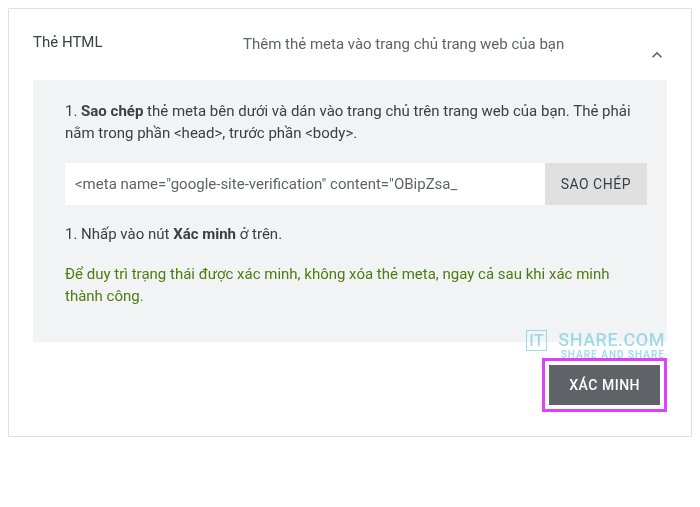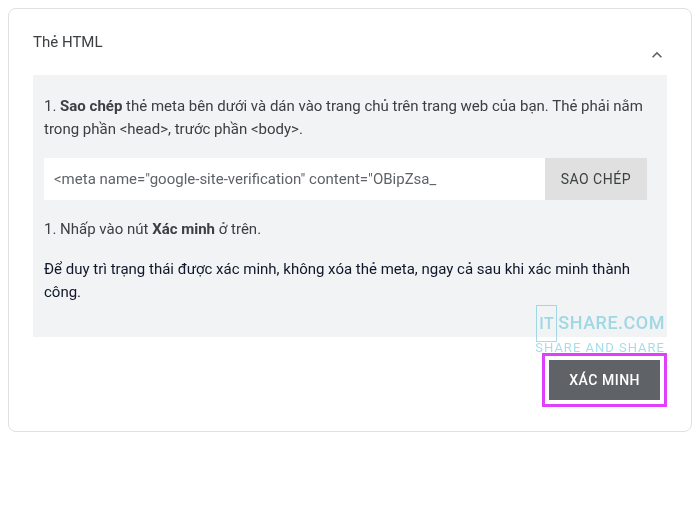--- a/index.html
+++ b/index.html
@@ -9,21 +9,21 @@
     }
     body {
       font-family: Roboto, Arial, sans-serif;
       background: #fff;
       padding: 8px;
       width: 700px;
       height: 507px;
     }
     .card {
       border: 1px solid #e0e0e0;
-      border-radius: 8px;
+      border-radius: 1px;
       padding: 24px;
       position: relative;
     }
     .header-row {
       display: flex;
       align-items: flex-start;
       margin-bottom: 24px;
     }
     .header-title {
       color: #3c4043;
@@ -44,21 +44,21 @@
       top: 36px;
       width: 20px;
       height: 20px;
       cursor: pointer;
     }
     .chevron svg {
       fill: #5f6368;
     }
     .content-box {
       background: #f1f3f4;
-      padding: 20px 20px 16px 11px;
+      padding: 20px 20px 16px 32px;
       margin-bottom: 16px;
     }
     .step1 {
       color: #3c4043;
       font-size: 15px;
       line-height: 1.5;
       margin-bottom: 18px;
     }
     .code-row {
       display: flex;
@@ -86,21 +86,21 @@
       letter-spacing: 0.5px;
       cursor: pointer;
       font-family: inherit;
     }
     .step2 {
       color: #3c4043;
       font-size: 15px;
       margin-bottom: 20px;
     }
     .maintain-text {
-      color: #0f172a;
+      color: #4d7c0f;
       font-size: 15px;
       line-height: 1.5;
       margin-bottom: 18px;
     }
     .details-link {
       color: #1a73e8;
       font-size: 15px;
       cursor: pointer;
       display: inline-block;
     }
@@ -115,28 +115,29 @@
       pointer-events: none;
     }
     .watermark .wm-top {
       font-size: 18px;
       letter-spacing: 0.5px;
       font-weight: 500;
     }
     .watermark .wm-box {
       border: 1.5px solid #5dc1d8;
       display: inline-block;
-      padding: 8px 2px;
-      margin-right: 1px;
+      padding: 0 2px;
+      margin-right: 11px;
       font-size: 16px;
     }
     .watermark .wm-sub {
-      font-size: 13px;
+      font-size: 10px;
       letter-spacing: 1px;
       margin-top: -2px;
+      font-weight: bold;
     }
     .footer-row {
       display: flex;
       justify-content: flex-end;
     }
     .verify-wrap {
       border: 3px solid #e040fb;
       padding: 4px;
       display: inline-block;
     }
@@ -151,20 +152,21 @@
       cursor: pointer;
       font-family: inherit;
     }
   </style>
 </head>
 <body>
 
 <div class="card">
   <div class="header-row">
     <div class="header-title">Thẻ HTML</div>
+    <div class="header-desc">Thêm thẻ meta vào trang chủ trang web của bạn</div>
     <div class="chevron">
       <svg viewBox="0 0 24 24">
           <path d="M7.41 15.41L12 10.83l4.59 4.58L18 14l-6-6-6 6z"></path>
         </svg>
     </div>
   </div>
 
   <div class="content-box">
     <p class="step1">
       <span>1. </span><b>Sao chép</b><span> thẻ meta bên dưới và dán vào trang chủ trên trang web của bạn. Thẻ phải nằm trong phần &lt;head&gt;, trước phần &lt;body&gt;.</span>

